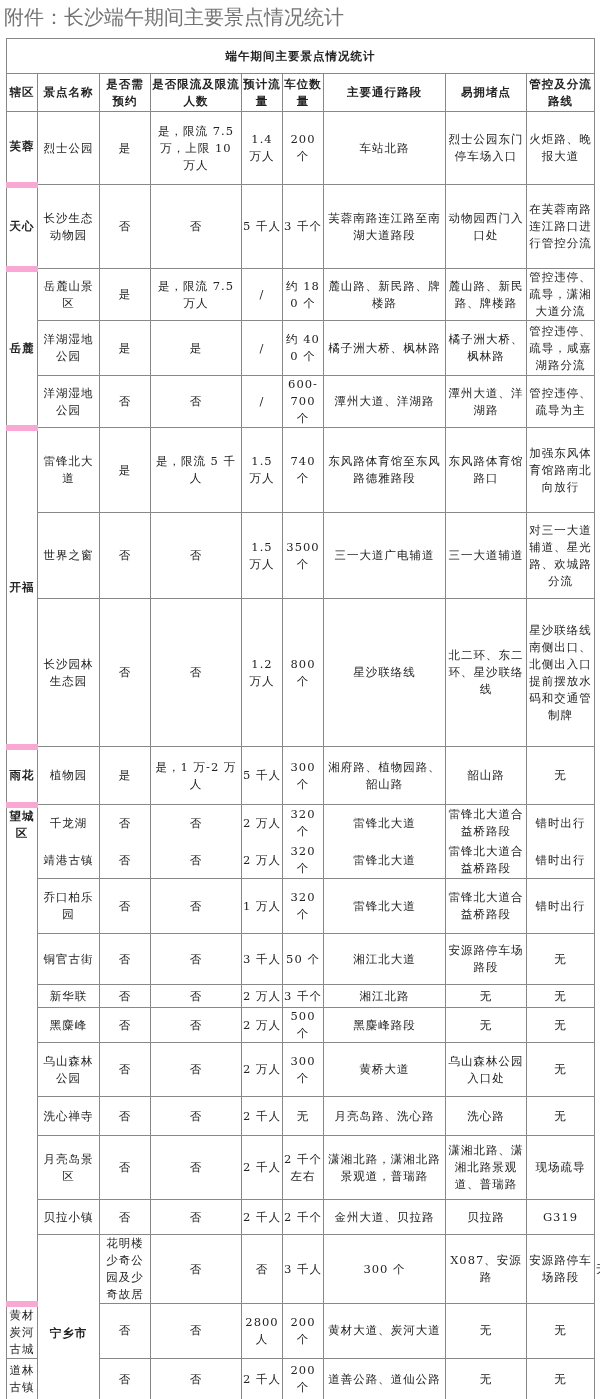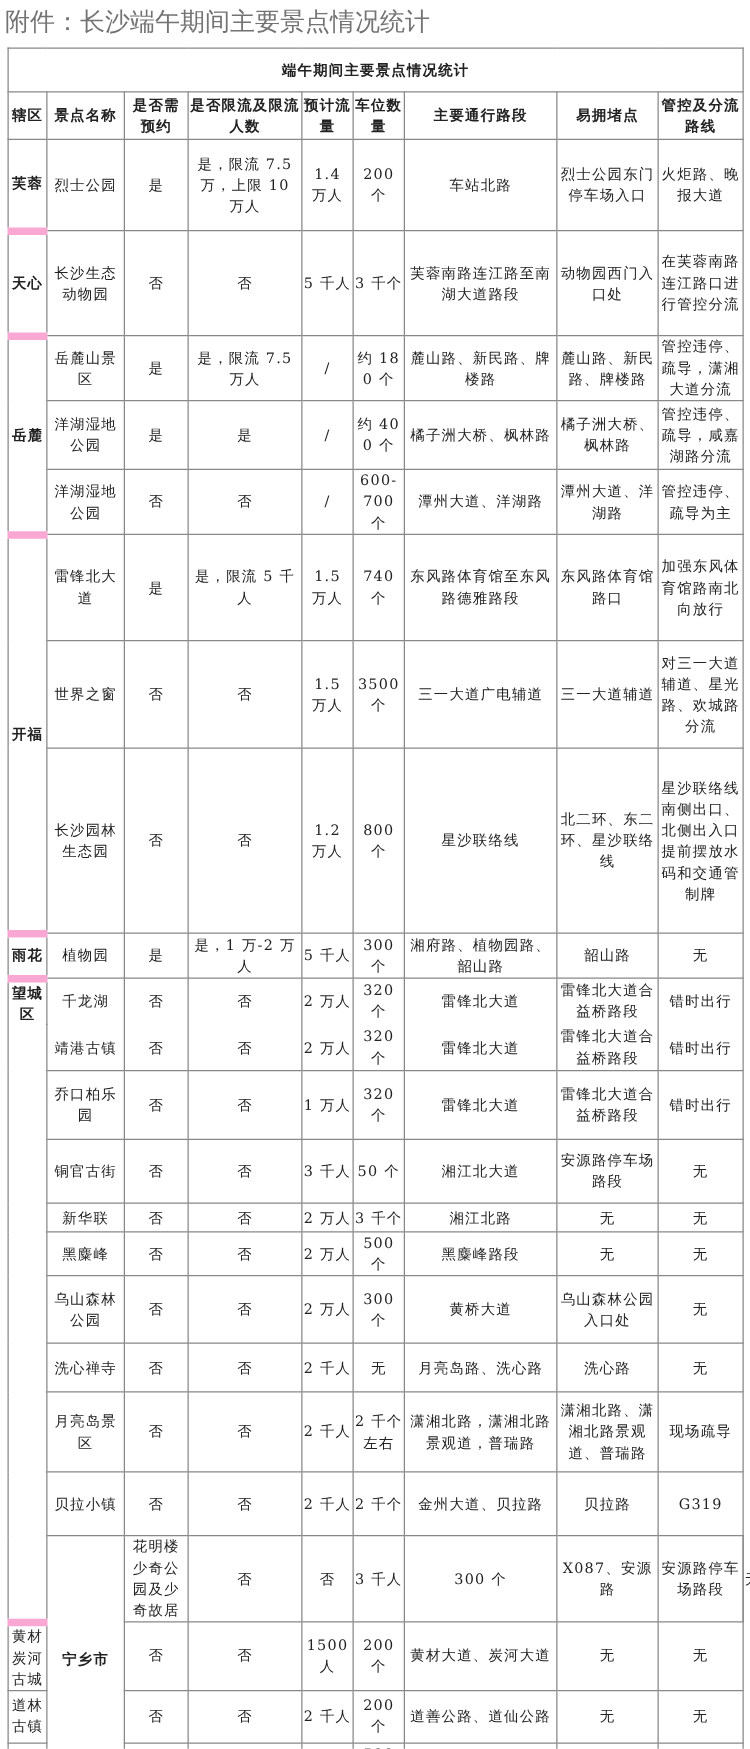--- a/index.html
+++ b/index.html
@@ -123,21 +123,21 @@
       <tr style="height: 148px;">
         <td>长沙园林生态园</td>
         <td>否</td>
         <td>否</td>
         <td>1.2 万人</td>
         <td>800 个</td>
         <td>星沙联络线</td>
         <td>北二环、东二环、星沙联络线</td>
         <td>星沙联络线南侧出口、北侧出入口提前摆放水码和交通管制牌</td>
       </tr>
-      <tr style="height: 36px;">
+      <tr style="height: 58px;">
         <td class="district" rowspan="1">雨花</td>
         <td>植物园</td>
         <td>是</td>
         <td>是，1 万-2 万人</td>
         <td>5 千人</td>
         <td>300 个</td>
         <td>湘府路、植物园路、韶山路</td>
         <td>韶山路</td>
         <td>无</td>
       </tr>
@@ -225,21 +225,21 @@
       <tr style="height: 64px;">
         <td>月亮岛景区</td>
         <td>否</td>
         <td>否</td>
         <td>2 千人</td>
         <td>2 千个左右</td>
         <td>潇湘北路，潇湘北路景观道，普瑞路</td>
         <td>潇湘北路、潇湘北路景观道、普瑞路</td>
         <td>现场疏导</td>
       </tr>
-      <tr style="height: 51px;">
+      <tr style="height: 35px;">
         <td>贝拉小镇</td>
         <td>否</td>
         <td>否</td>
         <td>2 千人</td>
         <td>2 千个</td>
         <td>金州大道、贝拉路</td>
         <td>贝拉路</td>
         <td>G319</td>
       </tr>
       <tr style="height: 63px;">
@@ -250,21 +250,21 @@
         <td>3 千人</td>
         <td>300 个</td>
         <td>X087、安源路</td>
         <td>安源路停车场路段</td>
         <td>无</td>
       </tr>
       <tr style="height: 45px;">
         <td>黄材炭河古城</td>
         <td>否</td>
         <td>否</td>
-        <td>1500 人</td>
+        <td>2800 人</td>
         <td>200 个</td>
         <td>黄材大道、炭河大道</td>
         <td>无</td>
         <td>无</td>
       </tr>
       <tr style="height: 42px; padding-left: 32px;">
         <td>道林古镇</td>
         <td>否</td>
         <td>否</td>
         <td>2 千人</td>

